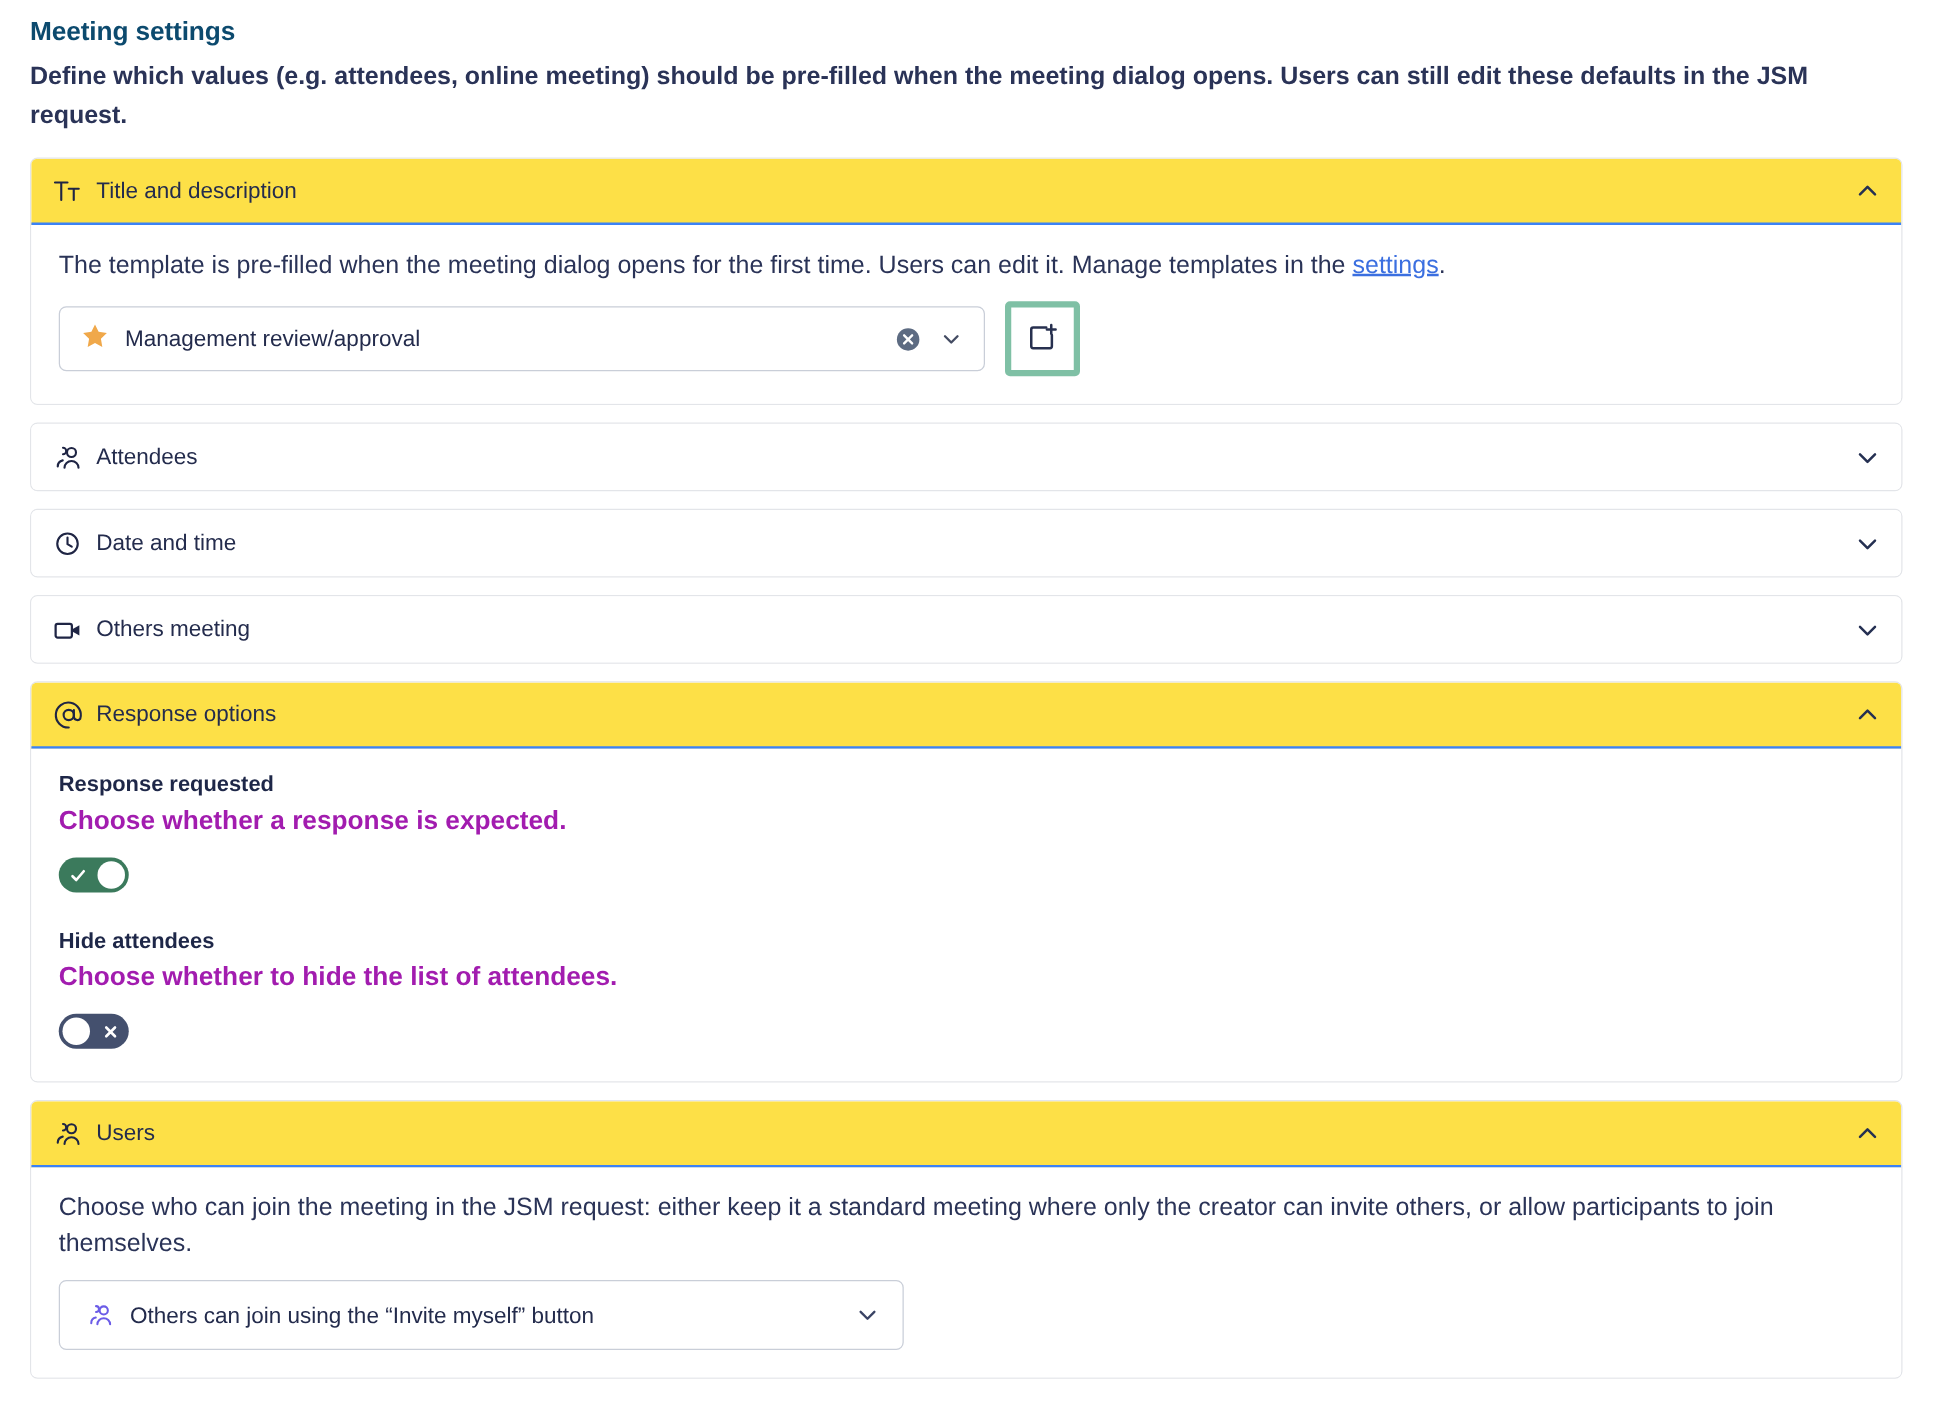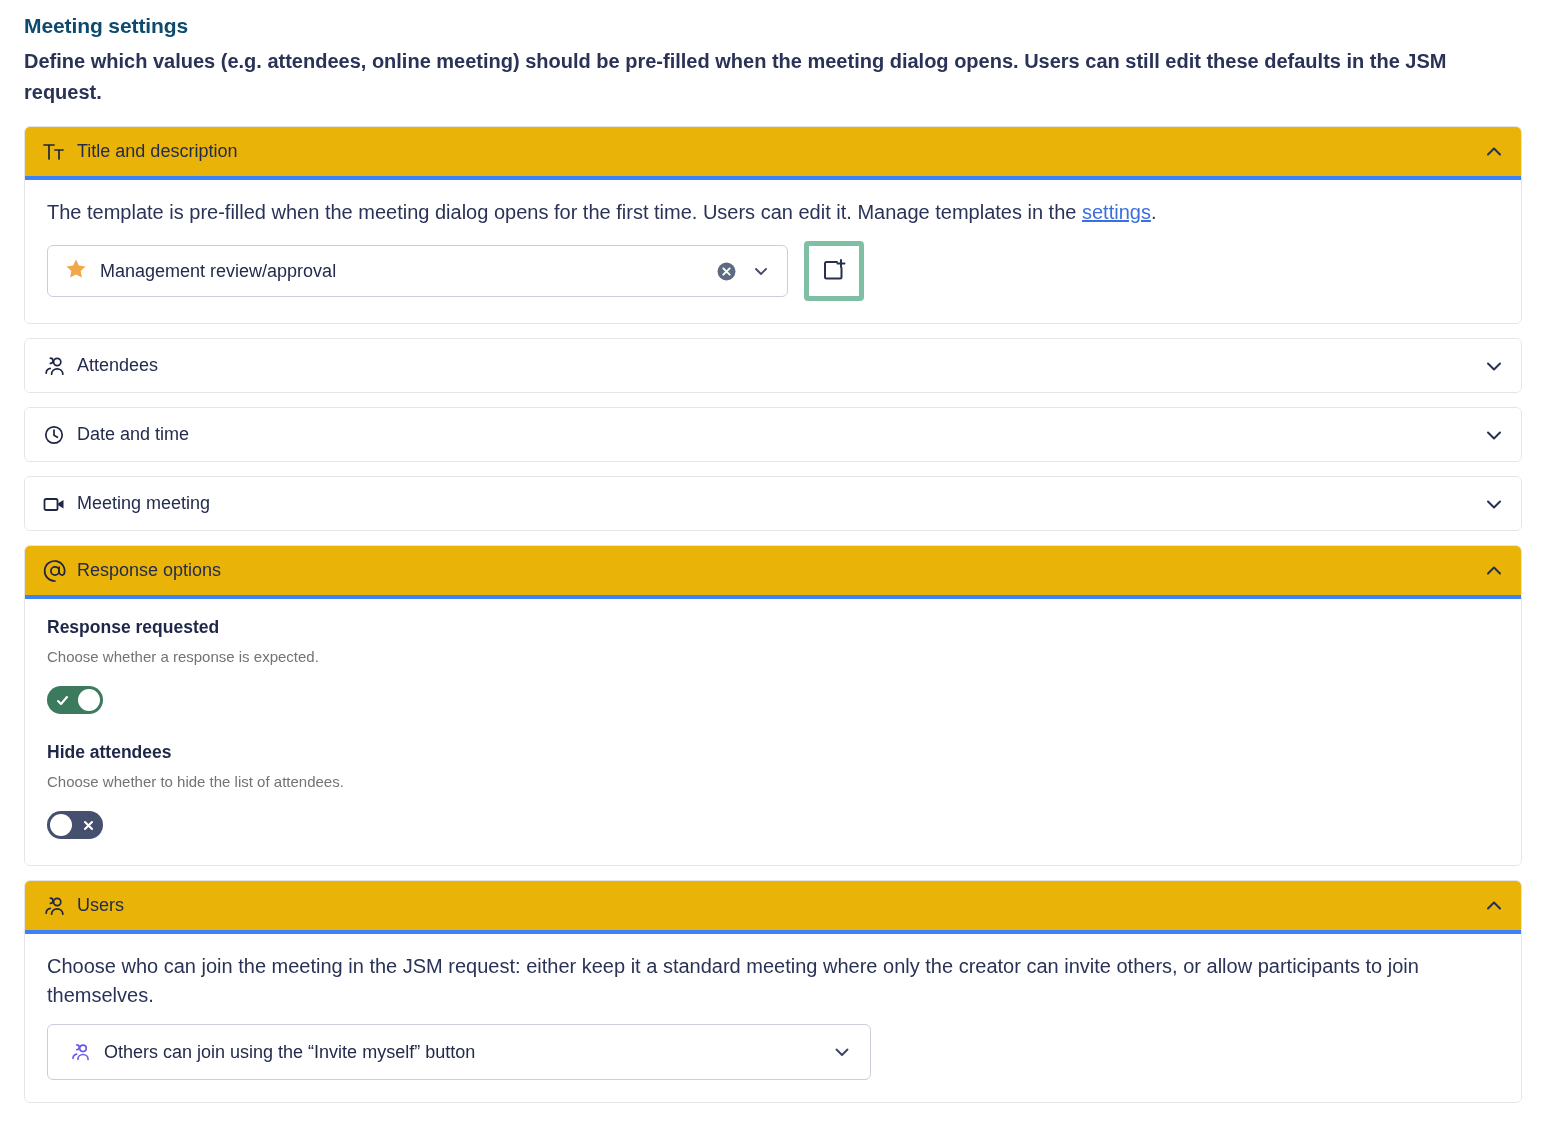--- a/index.html
+++ b/index.html
@@ -49,22 +49,22 @@
 
   .panel-header {
     display: flex;
     align-items: center;
     height: 53px;
     padding: 0 16px 0 18px;
     cursor: pointer;
     user-select: none;
   }
   .panel.expanded > .panel-header {
-    background: #eab308;
-    border-bottom: 4px solid #3b82f6;
+    background: #fde047;
+    border-bottom: 2px solid #3b82f6;
   }
   .panel.collapsed > .panel-header {
     background: #ffffff;
   }
 
   .panel-header .hdr-icon {
     width: 26px;
     height: 24px;
     display: flex;
     align-items: center;
@@ -174,24 +174,25 @@
   
   .setting-block { margin-bottom: 28px; }
   .setting-block:last-child { margin-bottom: 4px; }
   .setting-title {
     font-size: 17.5px;
     font-weight: bold;
     color: #1e2748;
     margin: 0 0 6px 0;
   }
   .setting-desc {
-    font-size: 15px;
-    color: #737373;
+    font-size: 21px;
+    color: #a21caf;
     margin: 0 0 16px 0;
     line-height: 26px;
+    font-weight: bold;
   }
 
   .toggle {
     width: 56px;
     height: 28px;
     border-radius: 14px;
     position: relative;
     cursor: pointer;
     display: block;
   }
@@ -215,21 +216,21 @@
     display: flex;
     align-items: center;
     justify-content: center;
     color: #ffffff;
   }
   .toggle.on  .mark { left: 2px; }
   .toggle.off .mark { right: 2px; }
 
   
   .access-select {
-    width: 824px;
+    width: 676px;
     height: 56px;
     border: 1px solid #c9ced8;
     border-radius: 6px;
     background: #fff;
     display: flex;
     align-items: center;
     padding: 0 18px 0 22px;
     cursor: pointer;
     margin-top: 4px;
   }
@@ -347,21 +348,21 @@
   </div>
 
   <div class="panel collapsed">
     <div class="panel-header">
       <span class="hdr-icon">
         <svg width="24" height="20" viewBox="0 0 24 20" fill="none" stroke="currentColor" stroke-width="1.8" stroke-linecap="round" stroke-linejoin="round">
           <rect x="1.5" y="5" width="13" height="11" rx="1.6"></rect>
           <path d="M15.2 9.2l5.3-3.1v8.3l-5.3-3.1z" fill="currentColor" stroke="none"></path>
         </svg>
       </span>
-      <span class="hdr-title">Meeting meeting</span>
+      <span class="hdr-title">Others meeting</span>
       <span class="chev">
         <svg width="20" height="20" viewBox="0 0 20 20" fill="none" stroke="currentColor" stroke-width="2" stroke-linecap="round" stroke-linejoin="round">
             <path d="M4 7.5l6 6 6-6"></path>
           </svg>
       </span>
     </div>
   </div>
 
   <div class="panel expanded">
     <div class="panel-header">

